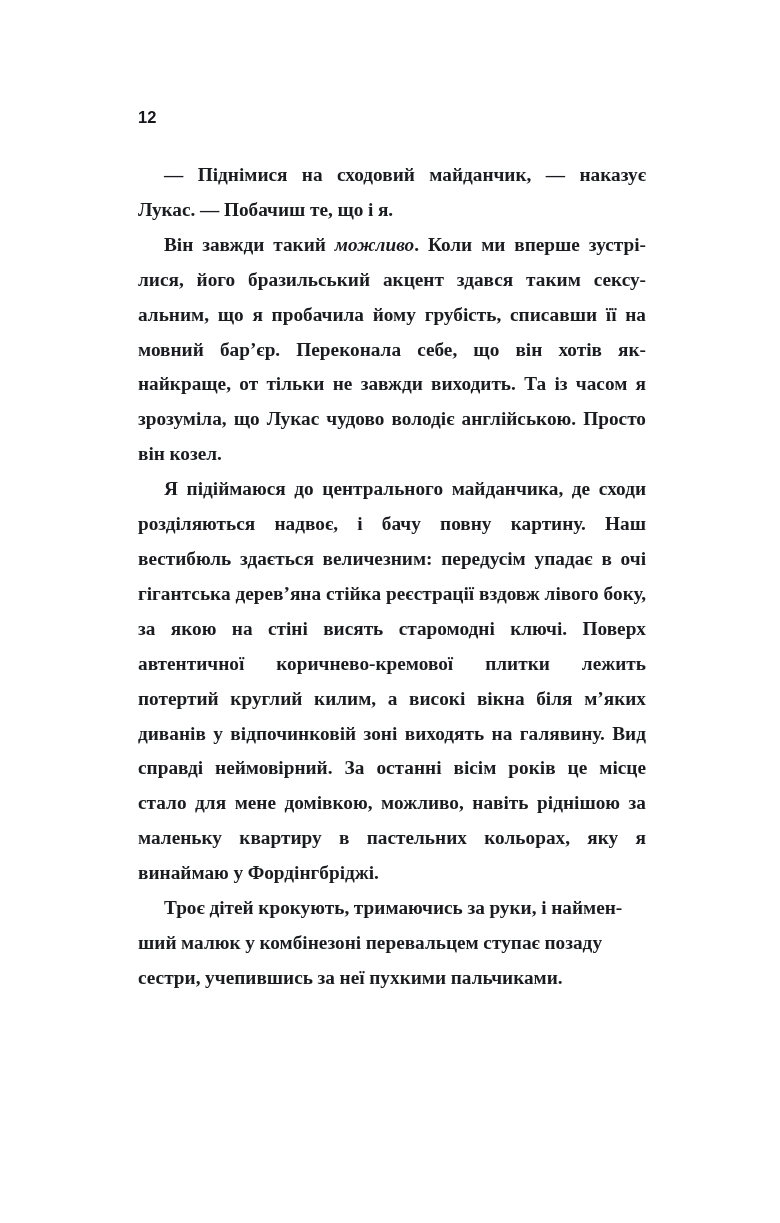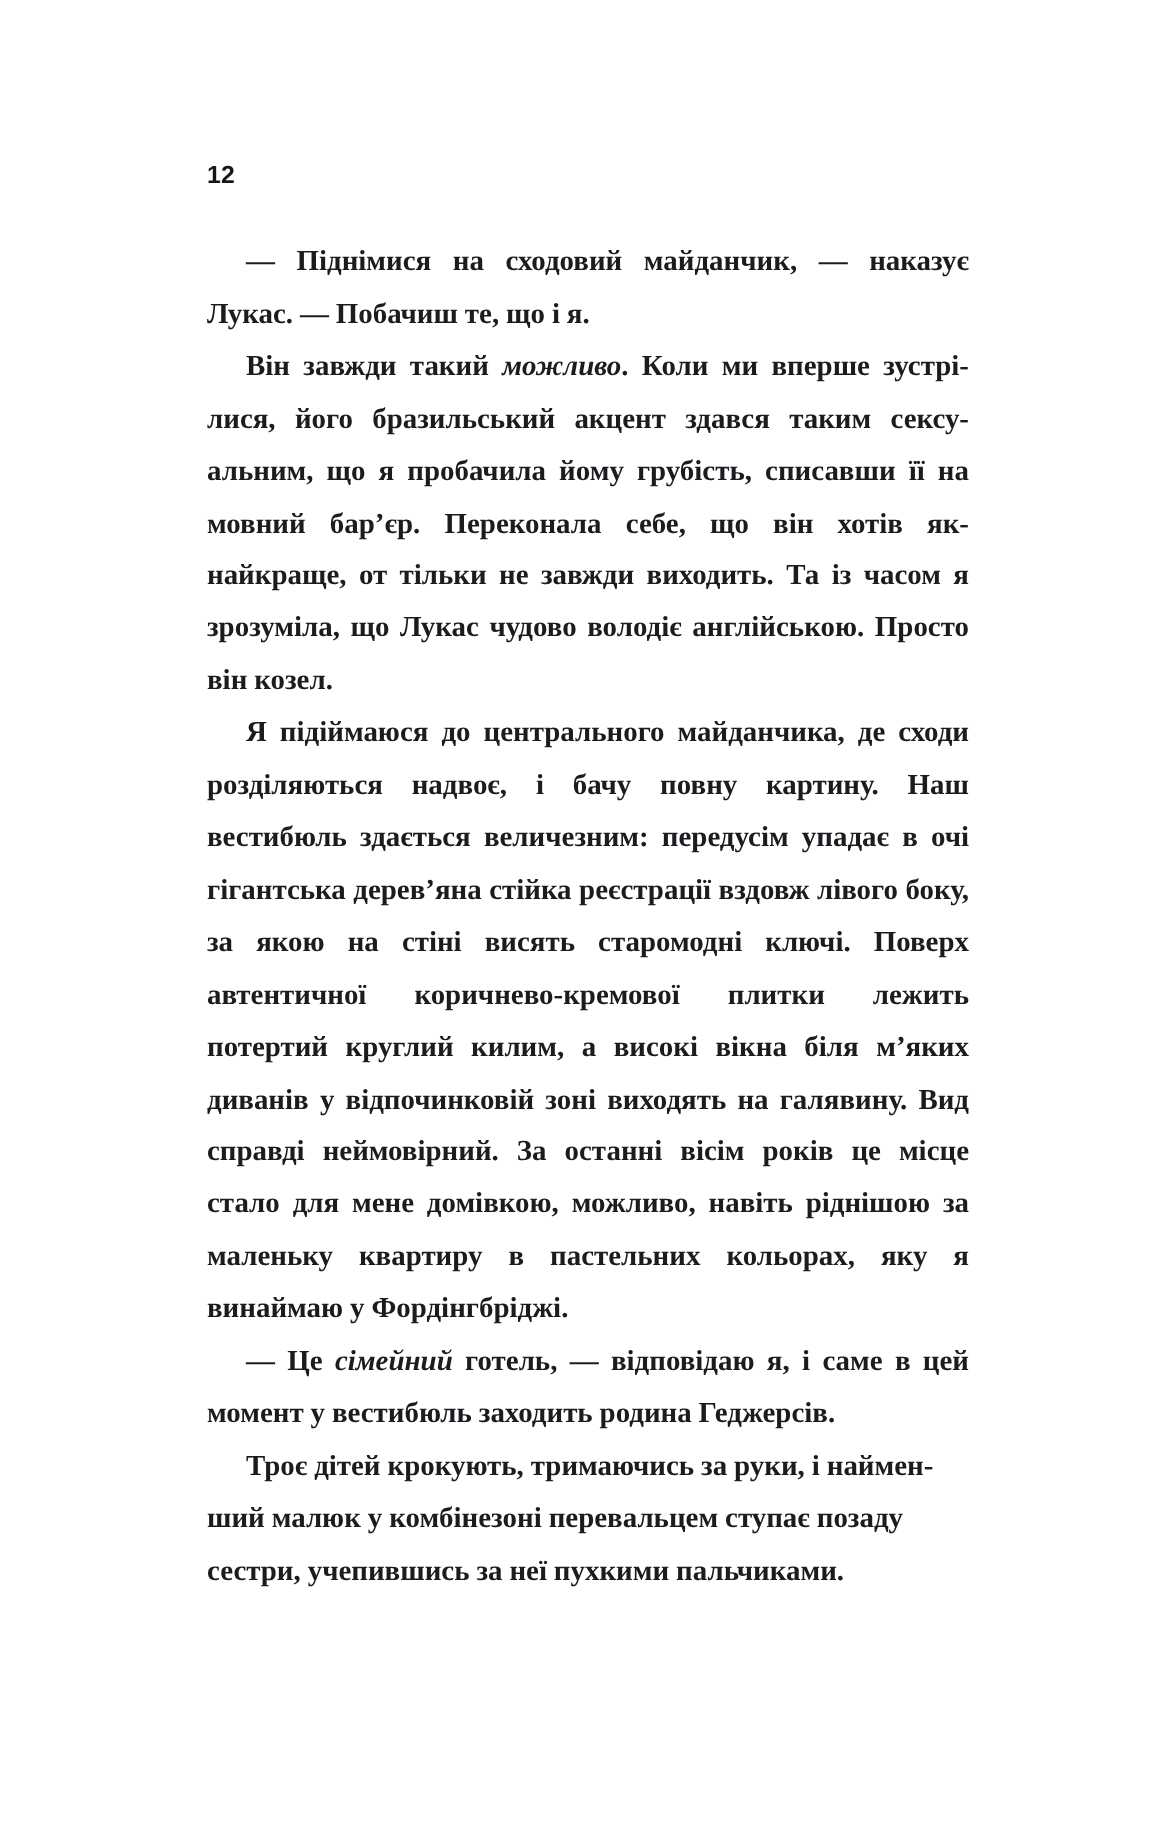--- a/index.html
+++ b/index.html
@@ -67,17 +67,16 @@
 <body>
 
 <div class="page">
 
   <div class="folio">12</div>
 
   <div class="textblock">
     <p class="para">— Піднімися на сходовий майданчик, — наказує Лукас. — Побачиш те, що і я.</p>
     <p class="para">Він завжди такий <em>можливо</em>. Коли ми вперше зустрі­лися, його бразильський акцент здався таким сексу­альним, що я пробачила йому грубість, списавши її на мовний бар’єр. Переконала себе, що він хотів як­найкраще, от тільки не завжди виходить. Та із часом я зрозуміла, що Лукас чудово володіє англійською. Просто він козел.</p>
     <p class="para">Я підіймаюся до центрального майданчика, де схо­ди розділяються надвоє, і бачу повну картину. Наш вестибюль здається величезним: передусім упадає в очі гігантська дерев’яна стійка реєстрації вздовж лівого боку, за якою на стіні висять старомодні ключі. Поверх автентичної коричнево-кремової плитки ле­жить потертий круглий килим, а високі вікна біля м’яких диванів у відпочинковій зоні виходять на га­лявину. Вид справді неймовірний. За останні вісім років це місце стало для мене домівкою, можливо, навіть ріднішою за маленьку квартиру в пастельних кольорах, яку я винаймаю у Фордінгбріджі.</p>
-    <p class="para">— Це <em>сімейний</em> готель, — відповідаю я, і саме в цей момент у вестибюль заходить родина Геджерсів.</p>
     <p class="para">Троє дітей крокують, тримаючись за руки, і наймен­ший малюк у комбінезоні перевальцем ступає позаду сестри, учепившись за неї пухкими пальчиками.</p>
   </div>
 
 </div>
 
 </body></html>

